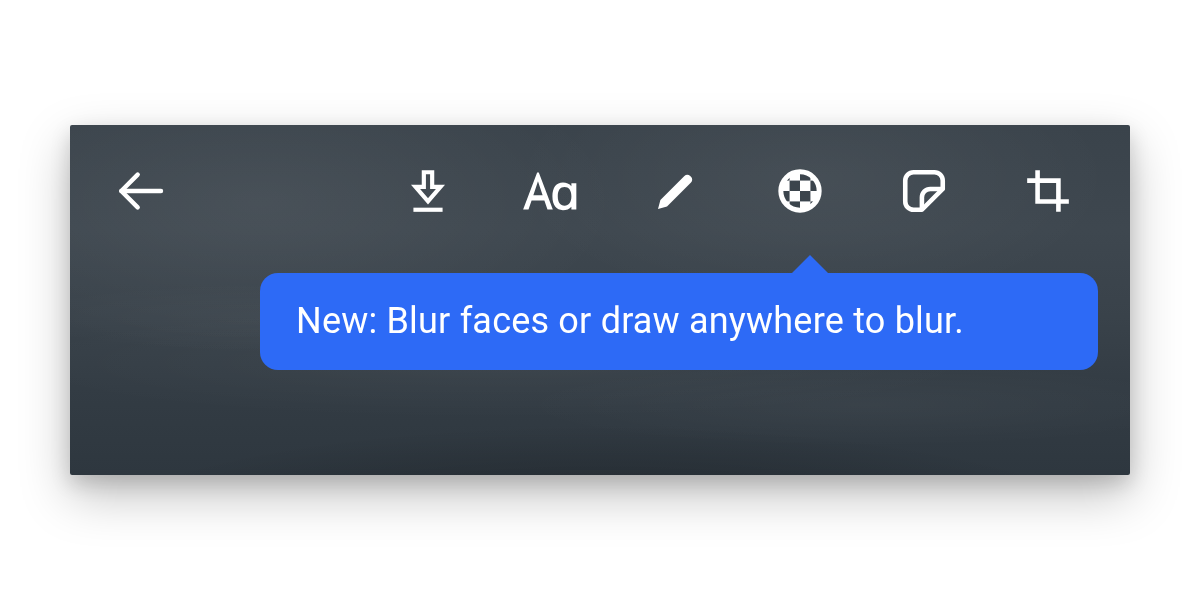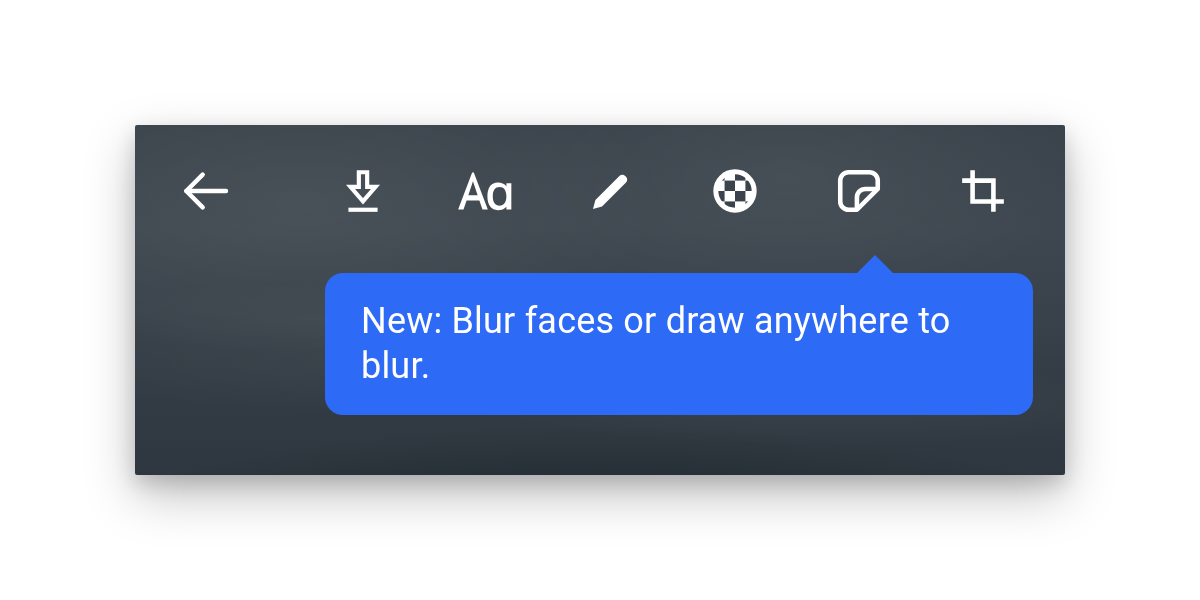--- a/index.html
+++ b/index.html
@@ -6,21 +6,21 @@
   html, body { width: 1200px; height: 600px; overflow: hidden; }
   body {
     background: #ffffff;
     font-family: -apple-system, BlinkMacSystemFont, "Segoe UI", Roboto, Helvetica, Arial, sans-serif;
     display: flex;
     align-items: center;
     justify-content: center;
   }
   .panel {
     position: relative;
-    width: 930px;
+    width: 1060px;
     height: 350px;
     border-radius: 2px;
     overflow: visible;
     box-shadow: 0 20px 50px rgba(0,0,0,0.25), 0 8px 20px rgba(0,0,0,0.15);
     background:
       radial-gradient(ellipse 600px 260px at 18% 22%, rgba(255,255,255,0.06), transparent 60%),
       radial-gradient(ellipse 500px 220px at 70% 15%, rgba(255,255,255,0.05), transparent 60%),
       radial-gradient(ellipse 900px 200px at 50% 120%, rgba(0,0,0,0.35), transparent 60%),
       linear-gradient(180deg, #3a434b 0%, #3e474f 30%, #39424a 55%, #333c44 75%, #2e373f 100%);
   }

